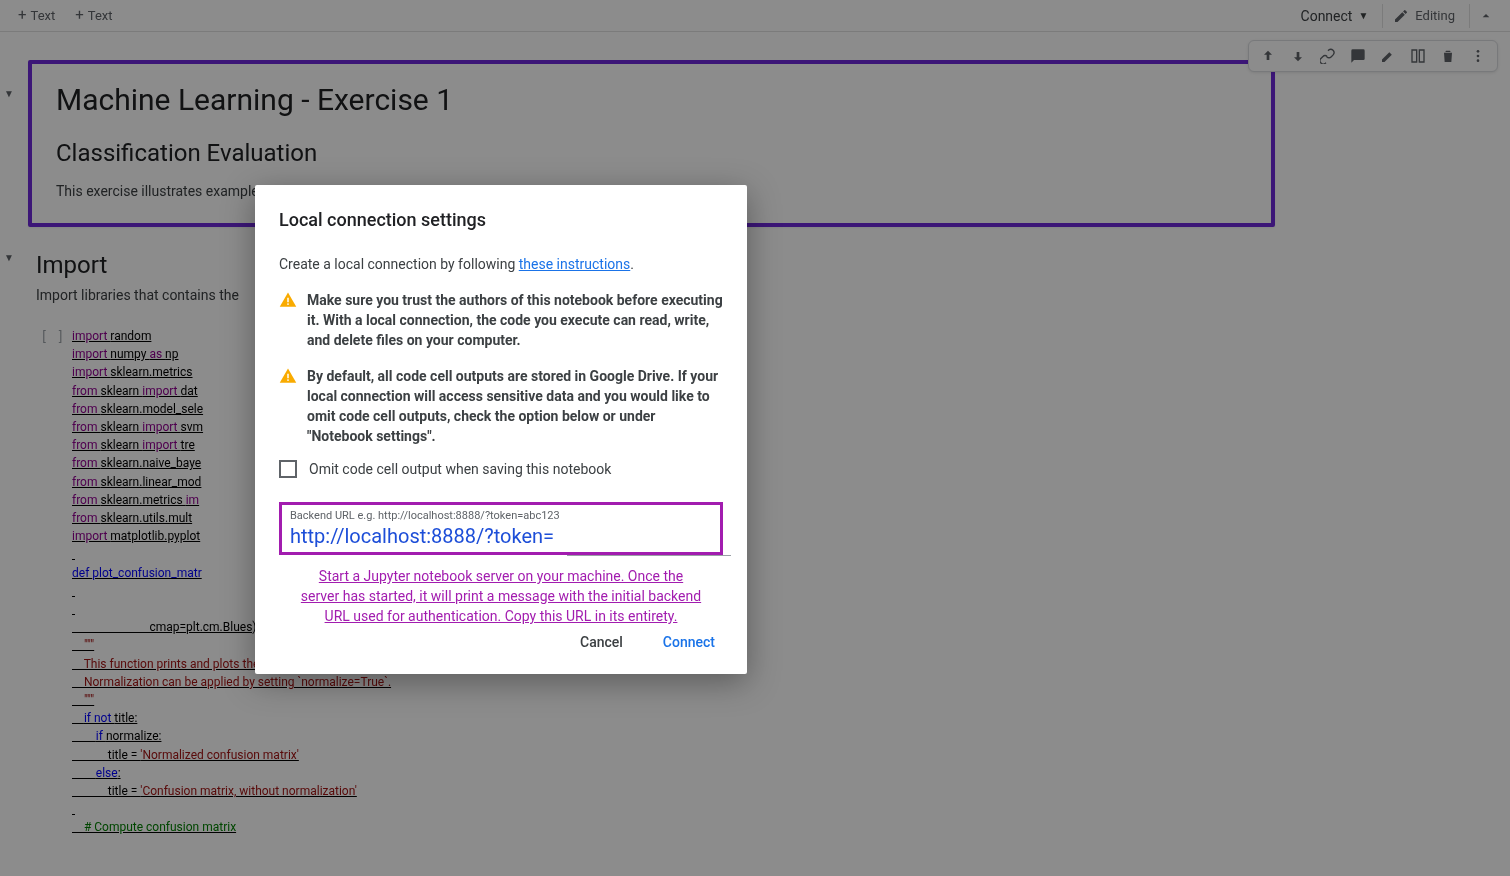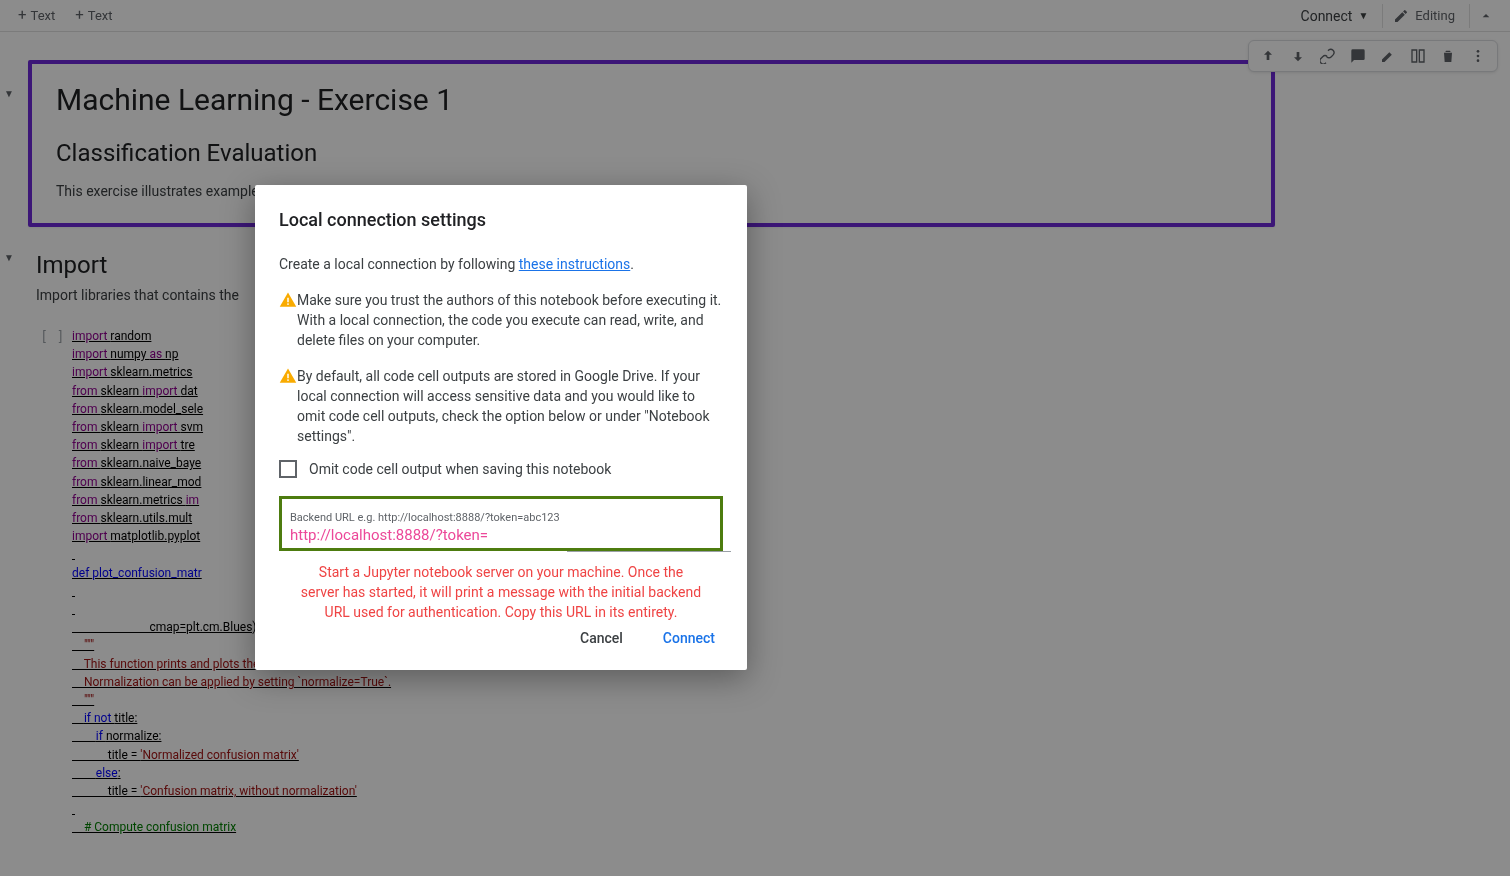--- a/index.html
+++ b/index.html
@@ -41,30 +41,30 @@
 .str-red { color: #a31515; }
 .comment { color: #008000; }
 .fn-blue { color: #0000ff; }
 
 
 .overlay { position: absolute; inset: 0; background: rgba(0,0,0,0.45); }
 .dialog { position: absolute; left: 255px; top: 185px; width: 492px; background: #fff; border-radius: 2px; box-shadow: 0 8px 32px rgba(0,0,0,0.35); padding: 24px 24px 16px; z-index: 50; }
 .dialog-title { font-size: 18px; font-weight: 500; color: #202124; margin-bottom: 24px; }
 .dialog p { font-size: 14px; color: #3c4043; line-height: 20px; }
 .dialog a { color: #1a73e8; text-decoration: underline; }
-.warn-row { display: flex; margin-top: 16px; align-items: flex-start; }
+.warn-row { display: flex; gap: 10px; margin-top: 16px; align-items: flex-start; font-weight: bold; }
 .warn-ico { width: 18px; height: 18px; flex-shrink: 0; margin-top: 1px; }
 .warn-text { font-size: 14px; color: #3c4043; line-height: 20px; }
 .check-row { display: flex; gap: 12px; align-items: center; margin-top: 14px; }
 .checkbox { width: 18px; height: 18px; border: 2px solid #5f6368; flex-shrink: 0; }
-.input-wrap { margin-top: 18px; border: 3px solid #4d7c0f; padding: 12px 8px 2px 8px; }
+.input-wrap { margin-top: 24px; border: 3px solid #a21caf; padding: 4px 8px 2px 8px; }
 .input-label { font-size: 11px; color: #5f6368; }
-.input-field { border: none; outline: none; font-size: 15px; color: #ec4899; width: 100%; padding: 2px 0; font-family: inherit;}
+.input-field { border: none; outline: none; font-size: 20px; color: #1d4ed8; width: 100%; padding: 2px 0; font-family: inherit;}
 .input-underline { height: 1px; background: #9aa0a6; margin: 0 -8px 0 288px; }
-.helper { font-size: 14px; color: #ef4444; line-height: 20px; margin-top: 10px; text-align: center; padding: 0 20px;}
+.helper { font-size: 14px; color: #a21caf; line-height: 20px; margin-top: 10px; text-align: center; padding: 0 20px; text-decoration: underline;}
 .dialog-actions { display: flex; justify-content: flex-end; gap: 24px; }
 .dlg-btn { font-size: 14px; font-weight: 500; padding: 8px 8px; cursor: pointer; border: none; background: none; }
 .btn-cancel { color: #3c4043; }
 .btn-connect { color: #1a73e8; }
 
 svg { display: block; }
 </style>
 </head>
 <body>
 

